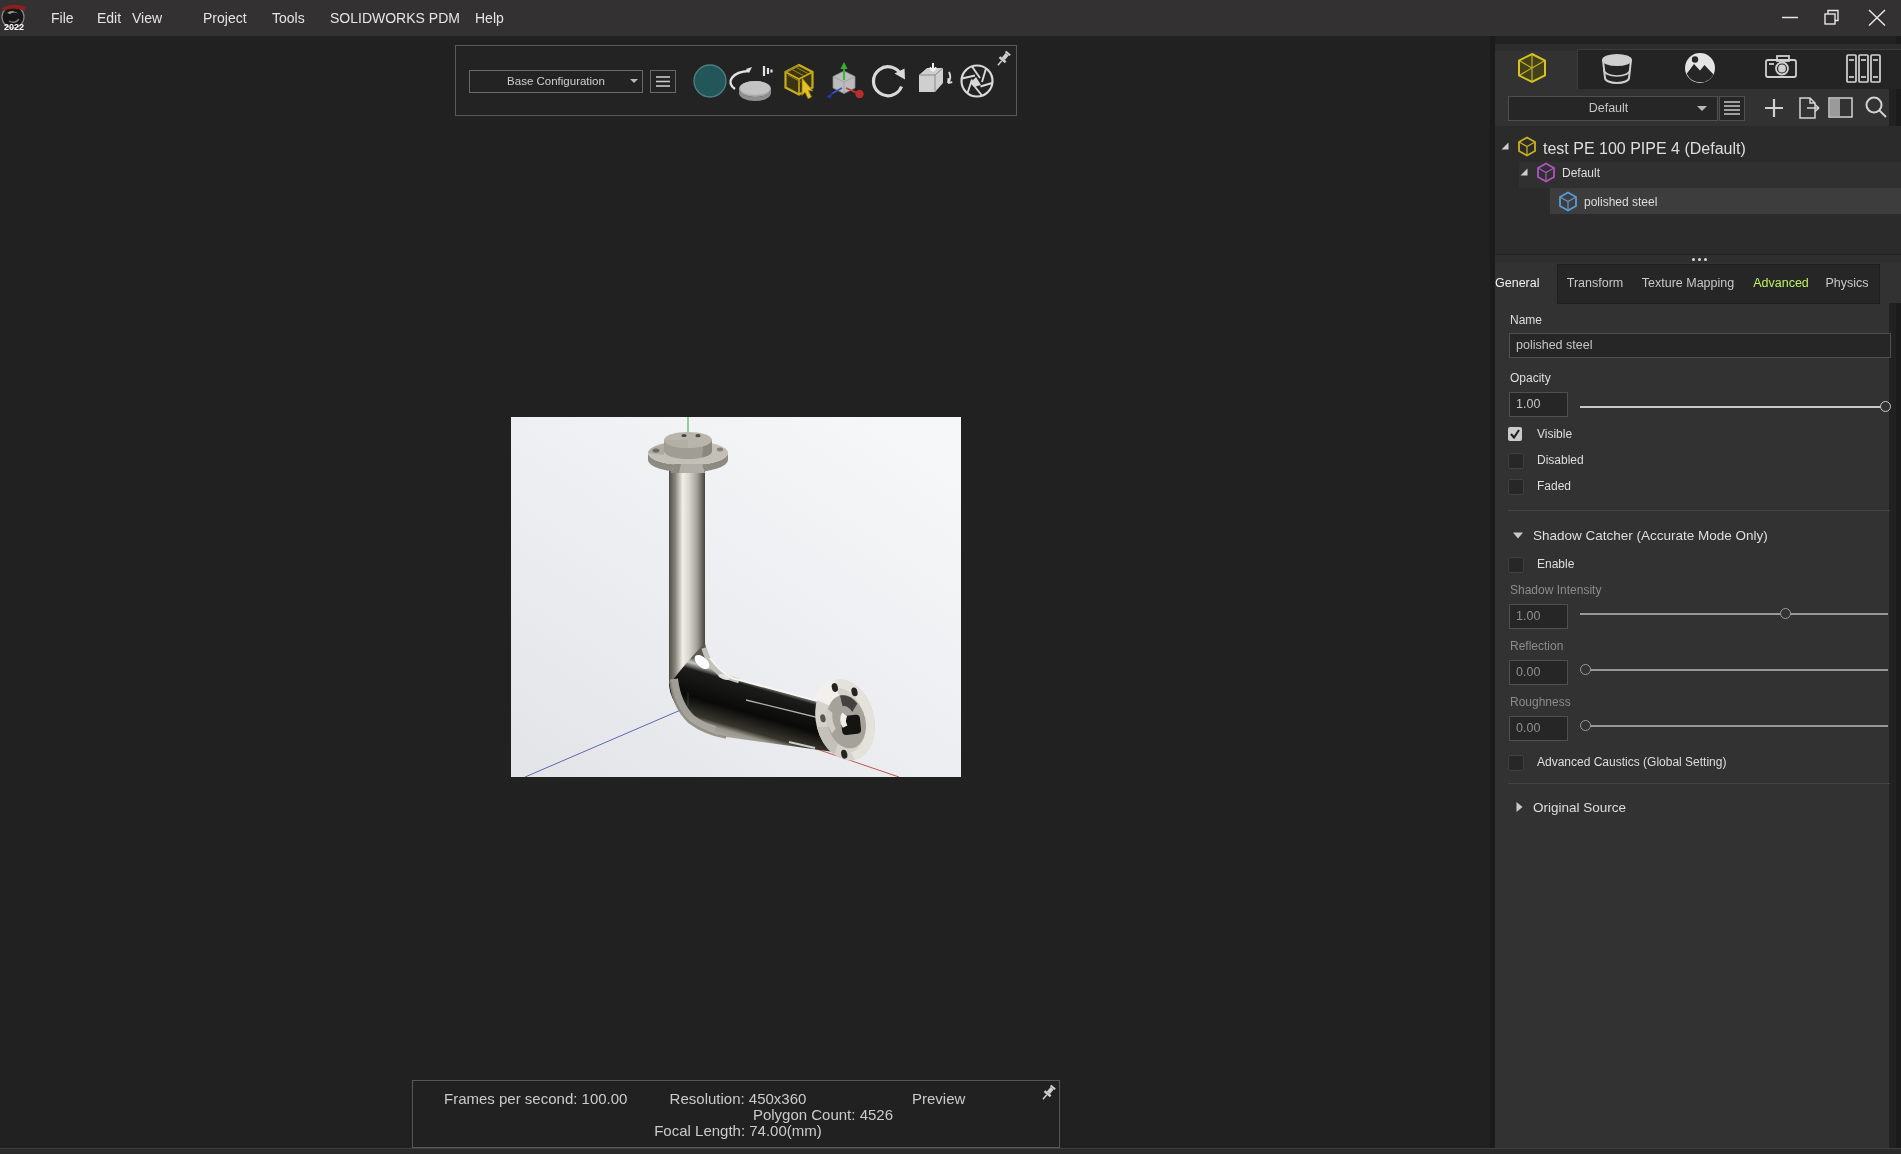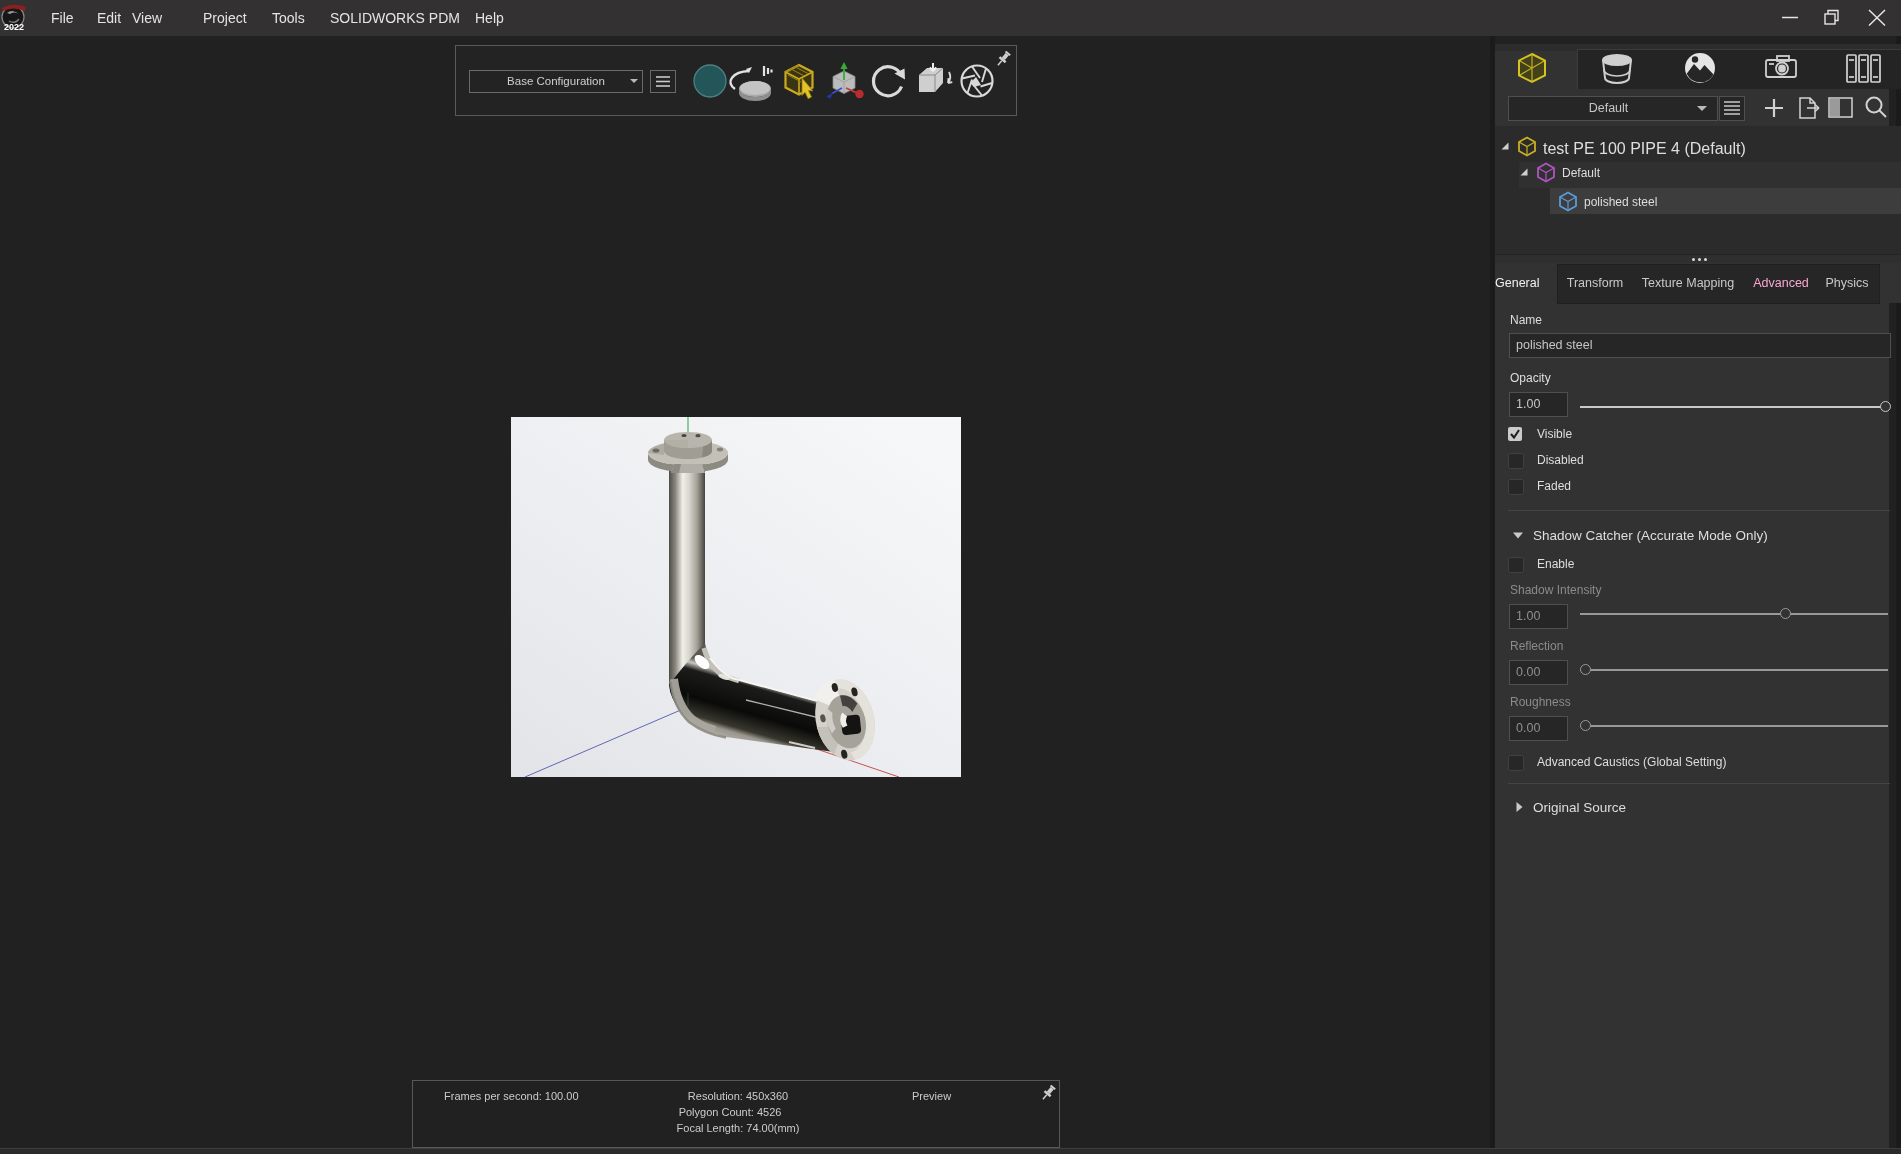--- a/index.html
+++ b/index.html
@@ -10,21 +10,21 @@
   #titlebar{left:0;top:0;width:1901px;height:36px;background:#343132;color:#e4e4e4}
   #titlebar .menu{position:absolute;top:0;height:36px;line-height:36px;font-size:14px}
   #apptitle{position:absolute;top:0;left:770px;height:36px;line-height:36px;font-size:14px;color:#e4e4e4}
   
   #vtoolbar{left:455px;top:45px;width:560px;height:69px;border:1px solid #5a5a5a;background:#232323}
   #cfgdrop{left:13px;top:24px;width:172px;height:21px;border:1px solid #6a6a6a;background:#232323;
      color:#cfcfcf;font-size:11.5px;text-align:center;line-height:21px}
   #cfgmenu{left:194px;top:24px;width:24px;height:21px;border:1px solid #6a6a6a;background:#232323}
   
   #statusbox{left:412px;top:1080px;width:646px;height:66px;border:1px solid #585858;background:#212121;
-     color:#cbcbcb;font-size:11px}
+     color:#cbcbcb;font-size:15px}
   
   #rpanel{left:1495px;top:44px;width:394px;height:1118px;background:#323232}
   .in{background:#262626;border:1px solid #4f4f4f;color:#c6c6c6;font-size:12.5px}
   .dim{color:#8b8b8b !important}
   .ckb{width:14px;height:14px;border-radius:2px}
   .ck-on{background:#cbcbcb}
   .ck-off{background:#272727;border:1px solid #404040}
   .sliderline{height:2px;background:#c9c9c9}
   .knob{width:9px;height:9px;border-radius:50%;border:1.5px solid #c9c9c9;background:#323232}
   .lab{font-size:12px;color:#dedede}
@@ -224,21 +224,21 @@
         <ellipse cx="-21" cy="-7" rx="2.6" ry="4" fill="#55534e"></ellipse>
         <ellipse cx="-9" cy="33" rx="3" ry="4.5" fill="#23231f"></ellipse>
       </g>
 
       <line x1="177" y1="276" x2="177" y2="289" stroke="#49b06b" stroke-width="1" opacity="0.3"></line>
     </svg>
   </div>
   <div id="statusbox" class="abs">
     <div class="abs" style="left:31px;top:9px">Frames per second: 100.00</div>
     <div class="abs" style="left:170px;top:9px;width:310px;text-align:center">Resolution: 450x360</div>
-    <div class="abs" style="left:162px;top:25px;width:310px;text-align:center">Polygon Count: 4526</div>
+    <div class="abs" style="left:170px;top:25px;width:310px;text-align:right">Polygon Count: 4526</div>
     <div class="abs" style="left:170px;top:41px;width:310px;text-align:center">Focal Length: 74.00(mm)</div>
     <div class="abs" style="left:499px;top:9px">Preview</div>
     <svg class="abs" style="left:626px;top:3px" width="20" height="20" viewBox="0 0 20 20">
       <g transform="rotate(40 10 8)">
         <rect x="7" y="1" width="6" height="2" fill="#cfcfcf"></rect>
         <rect x="8" y="3" width="4" height="6" fill="#cfcfcf"></rect>
         <rect x="6" y="9" width="8" height="2.5" fill="#cfcfcf"></rect>
         <rect x="9.3" y="11.5" width="1.4" height="6" fill="#cfcfcf"></rect>
       </g>
     </svg>
@@ -343,21 +343,21 @@
       <div class="abs" style="left:197px;top:3px;width:3px;height:3px;border-radius:50%;background:#dcdcdc"></div>
       <div class="abs" style="left:203px;top:3px;width:3px;height:3px;border-radius:50%;background:#dcdcdc"></div>
       <div class="abs" style="left:209px;top:3px;width:3px;height:3px;border-radius:50%;background:#dcdcdc"></div>
     </div>
 
     <div class="abs" style="left:0;top:219px;width:406px;height:40px;background:#323232">
       <div class="abs" style="left:62px;top:1px;width:321px;height:38px;background:#262626;border:1px solid #1f1f1f"></div>
       <div class="abs" style="left:0;top:0;width:61px;height:40px;background:#323232;color:#f2f2f2;font-size:12.5px;line-height:40px;text-align:left">General</div>
       <div class="abs" style="left:62px;top:0;width:76px;height:40px;color:#c9c9c9;font-size:12.5px;line-height:40px;text-align:center">Transform</div>
       <div class="abs" style="left:138px;top:0;width:110px;height:40px;color:#c9c9c9;font-size:12.5px;line-height:40px;text-align:center">Texture Mapping</div>
-      <div class="abs" style="left:252px;top:0;width:68px;height:40px;color:#f9a8d4;font-size:12.5px;line-height:40px;text-align:center">Advanced</div>
+      <div class="abs" style="left:252px;top:0;width:68px;height:40px;color:#bef264;font-size:12.5px;line-height:40px;text-align:center">Advanced</div>
       <div class="abs" style="left:322px;top:0;width:60px;height:40px;color:#c9c9c9;font-size:12.5px;line-height:40px;text-align:center">Physics</div>
     </div>
 
     <div class="abs lab" style="left:15px;top:269px">Name</div>
     <div class="abs in" style="left:14px;top:289px;width:380px;height:23px;line-height:23px"><span style="padding-left:6px">polished steel</span></div>
     <div class="abs lab" style="left:15px;top:327px">Opacity</div>
     <div class="abs in" style="left:14px;top:348px;width:57px;height:23px;line-height:23px"><span style="padding-left:6px">1.00</span></div>
     <div class="abs sliderline" style="left:85px;top:362px;width:308px"></div>
     <div class="abs knob" style="left:385px;top:357px"></div>
     <div class="abs ckb ck-on" style="left:13px;top:383px">

